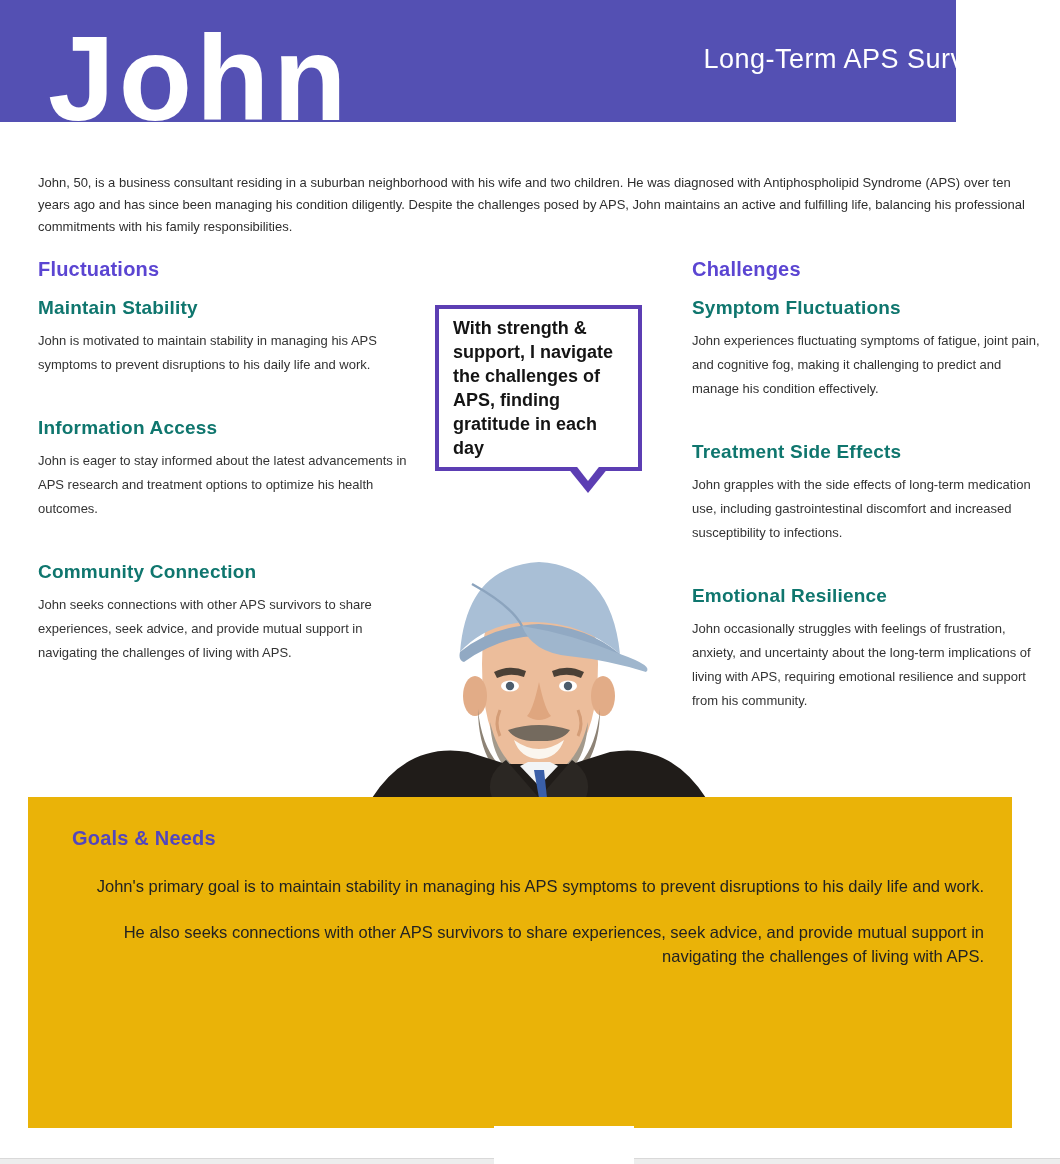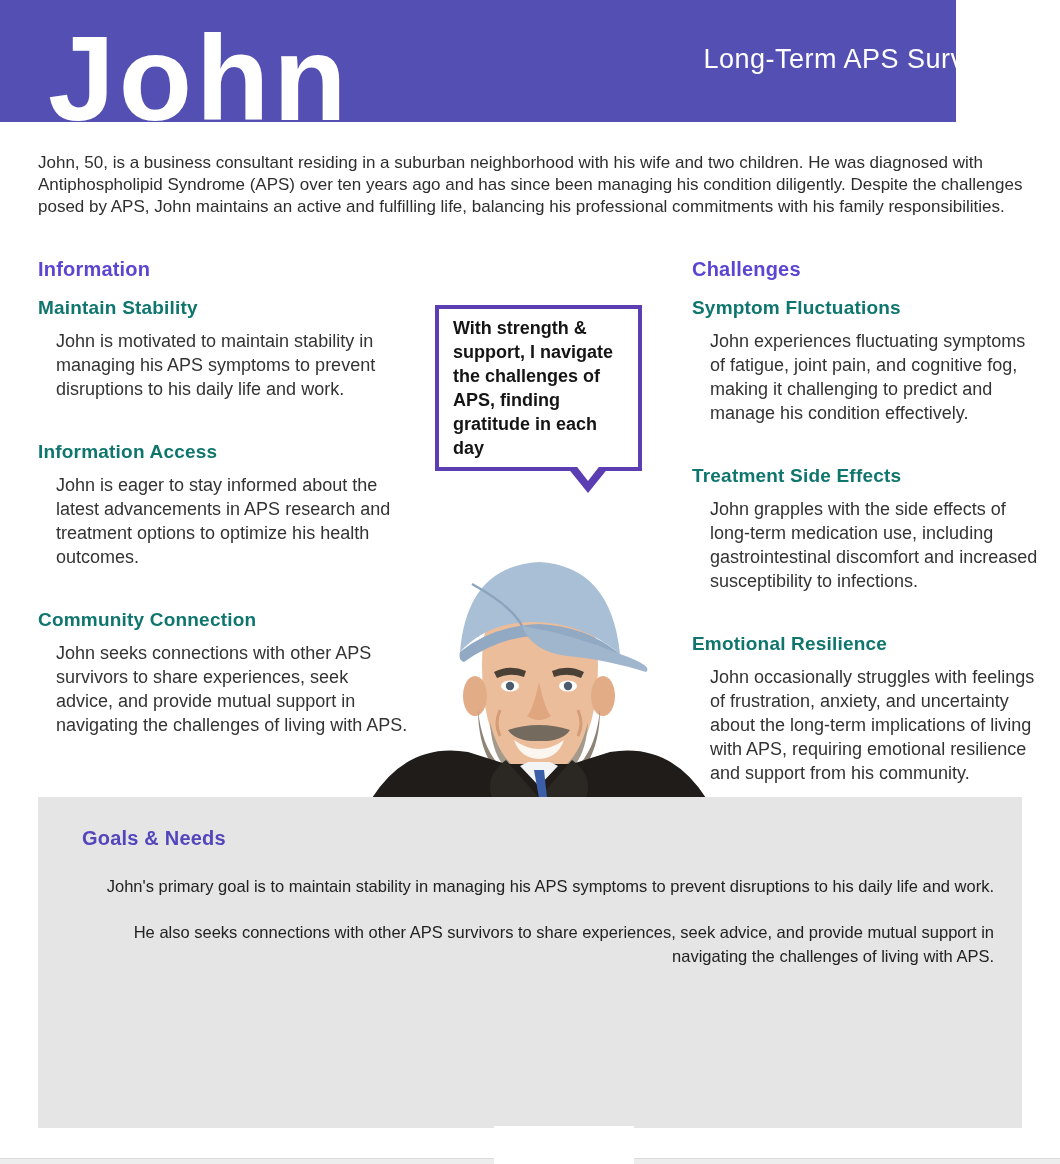--- a/index.html
+++ b/index.html
@@ -19,55 +19,55 @@
   .name{
     position:absolute;top:18px;left:48px;margin:0;
     font-size:120px;font-weight:700;letter-spacing:4px;line-height:1;color:#ffffff;white-space:nowrap;
   }
   .tagline{
     position:absolute;top:44px;right:50px;
     font-size:27px;font-weight:400;color:#ffffff;letter-spacing:.5px;
   }
   
   .intro{
-    position:absolute;left:38px;top:152px;width:988px;margin:0;
-    font-size:17px;line-height:22px;color:#2e2e2e;
+    position:absolute;left:38px;top:172px;width:988px;margin:0;
+    font-size:13px;line-height:22px;color:#2e2e2e;
   }
   
   .col{position:absolute;top:258px;}
   .col.left{left:38px;width:372px;}
   .col.right{left:692px;width:348px;}
   .col h2{
     margin:0 0 16px 0;font-size:20px;font-weight:700;color:#5b45d2;letter-spacing:.2px;
   }
   .p-item h3{
     margin:0 0 10px 0;font-size:19px;font-weight:700;color:#0f766e;letter-spacing:.2px;
   }
   .p-item p{
-    margin:0 0 40px 18px;font-size:18px;line-height:24px;color:#333333;
+    margin:0 0 40px 0;font-size:13px;line-height:24px;color:#333333;
   }
   
   .bubble{
     position:absolute;left:435px;top:305px;width:207px;box-sizing:border-box;
     background:#ffffff;border:4px solid #5c3eb3;padding:7px 14px;z-index:3;
   }
   .bubble p{margin:0;font-size:18px;font-weight:700;line-height:24px;color:#141414;}
   .bubble::after{
     content:"";position:absolute;bottom:-26px;left:128px;width:0;height:0;
     border-left:21px solid transparent;border-right:21px solid transparent;border-top:26px solid #5c3eb3;
   }
   .bubble::before{
     content:"";position:absolute;bottom:-14px;left:135px;width:0;height:0;z-index:1;
     border-left:14px solid transparent;border-right:14px solid transparent;border-top:18px solid #ffffff;
   }
   
   .portrait{position:absolute;left:372px;top:514px;width:334px;height:284px;z-index:1;}
   
   .goals{
-    position:absolute;left:38px;top:797px;width:984px;height:331px;background:#e5e5e5;z-index:2;box-sizing:border-box;
+    position:absolute;left:28px;top:797px;width:984px;height:331px;background:#eab308;z-index:2;box-sizing:border-box;
     padding:30px 46px 0 44px;
   }
   .goals h2{margin:0 0 24px 0;font-size:20px;font-weight:700;color:#5346bd;letter-spacing:.2px;}
   .goals p{margin:0 0 22px 0;width:912px;font-size:16.5px;line-height:24px;color:#222222;text-align:right;}
   
   .bottom-line{position:absolute;left:0;top:1158px;width:1060px;height:6px;background:#ededed;border-top:1px solid #d9d9d9;z-index:1;box-sizing:border-box;}
   .bottom-tab{position:absolute;left:494px;top:1126px;width:140px;height:38px;background:#ffffff;z-index:4;}
 </style>
 </head>
 <body>
@@ -78,21 +78,21 @@
     <div class="name-shadow">John</div>
     <div class="band">
       <h1 class="name">John</h1>
       <div class="tagline">Long-Term APS Survivor</div>
     </div>
   </header>
 
   <p class="intro">John, 50, is a business consultant residing in a suburban neighborhood with his wife and two children. He was diagnosed with Antiphospholipid Syndrome (APS) over ten years ago and has since been managing his condition diligently. Despite the challenges posed by APS, John maintains an active and fulfilling life, balancing his professional commitments with his family responsibilities.</p>
 
   <section class="col left">
-    <h2>Information</h2>
+    <h2>Fluctuations</h2>
     <div class="p-item">
       <h3>Maintain Stability</h3>
       <p>John is motivated to maintain stability in managing his APS symptoms to prevent disruptions to his daily life and work.</p>
     </div>
     <div class="p-item">
       <h3>Information Access</h3>
       <p>John is eager to stay informed about the latest advancements in APS research and treatment options to optimize his health outcomes.</p>
     </div>
     <div class="p-item">
       <h3>Community Connection</h3>

